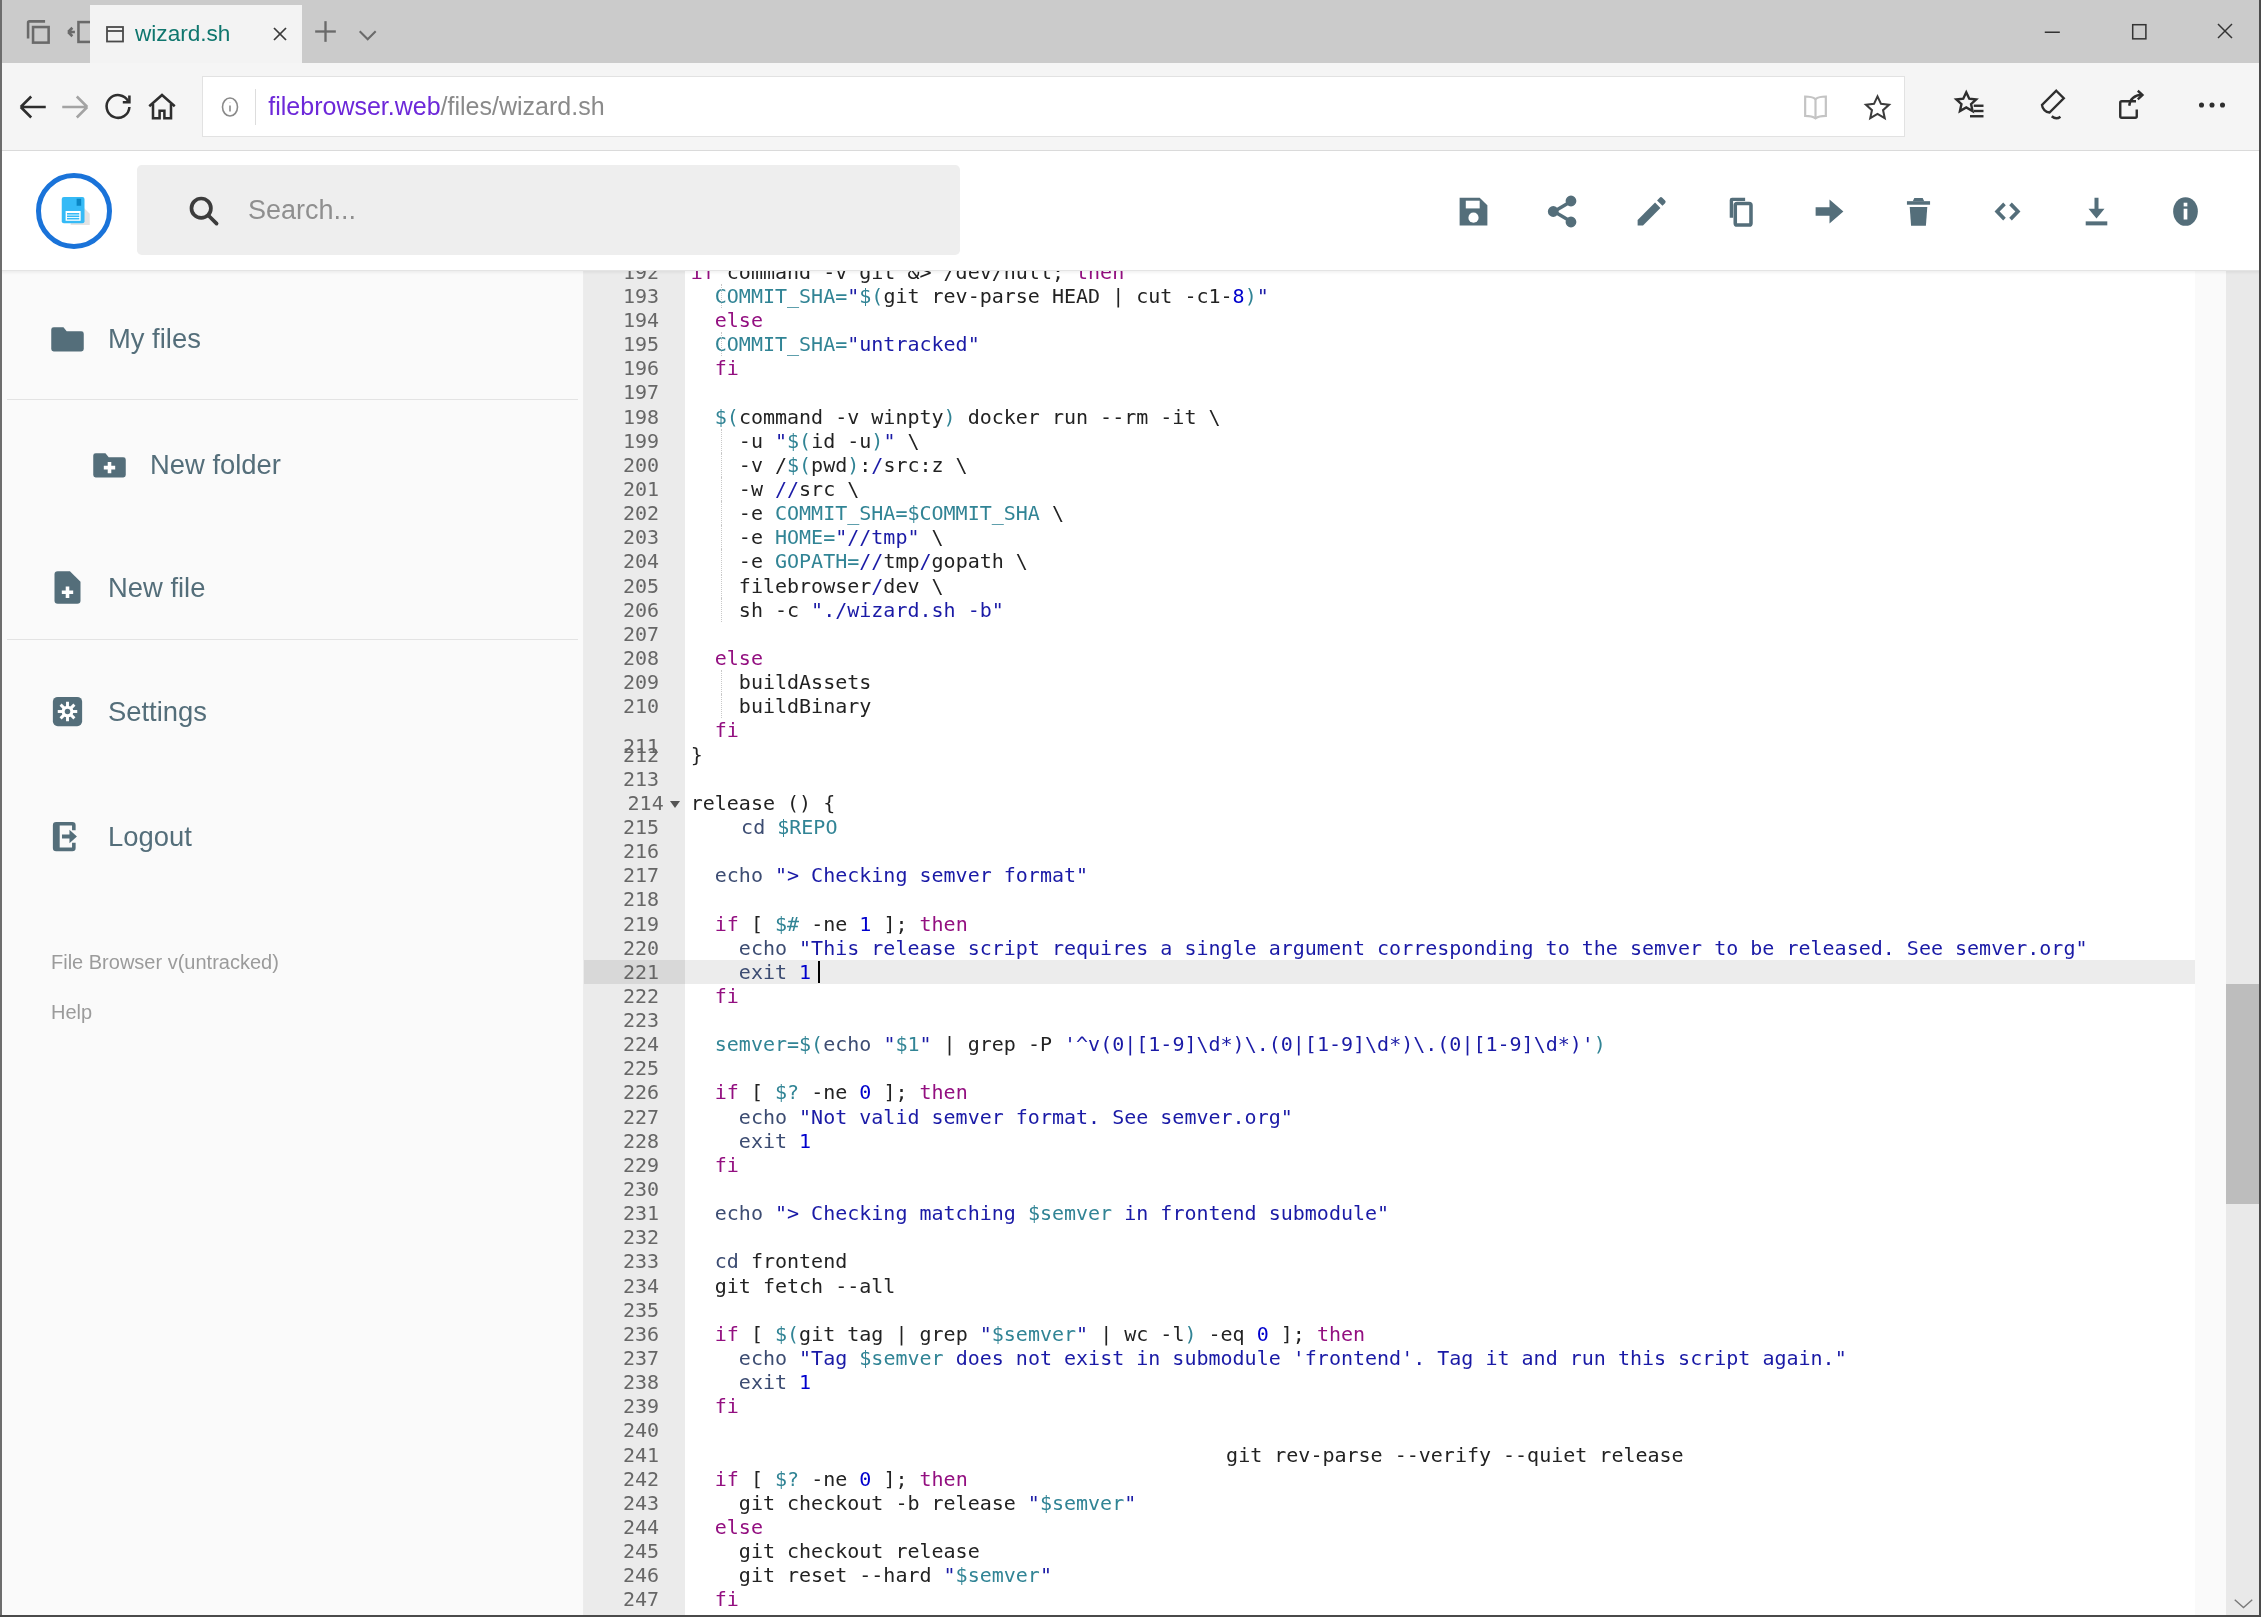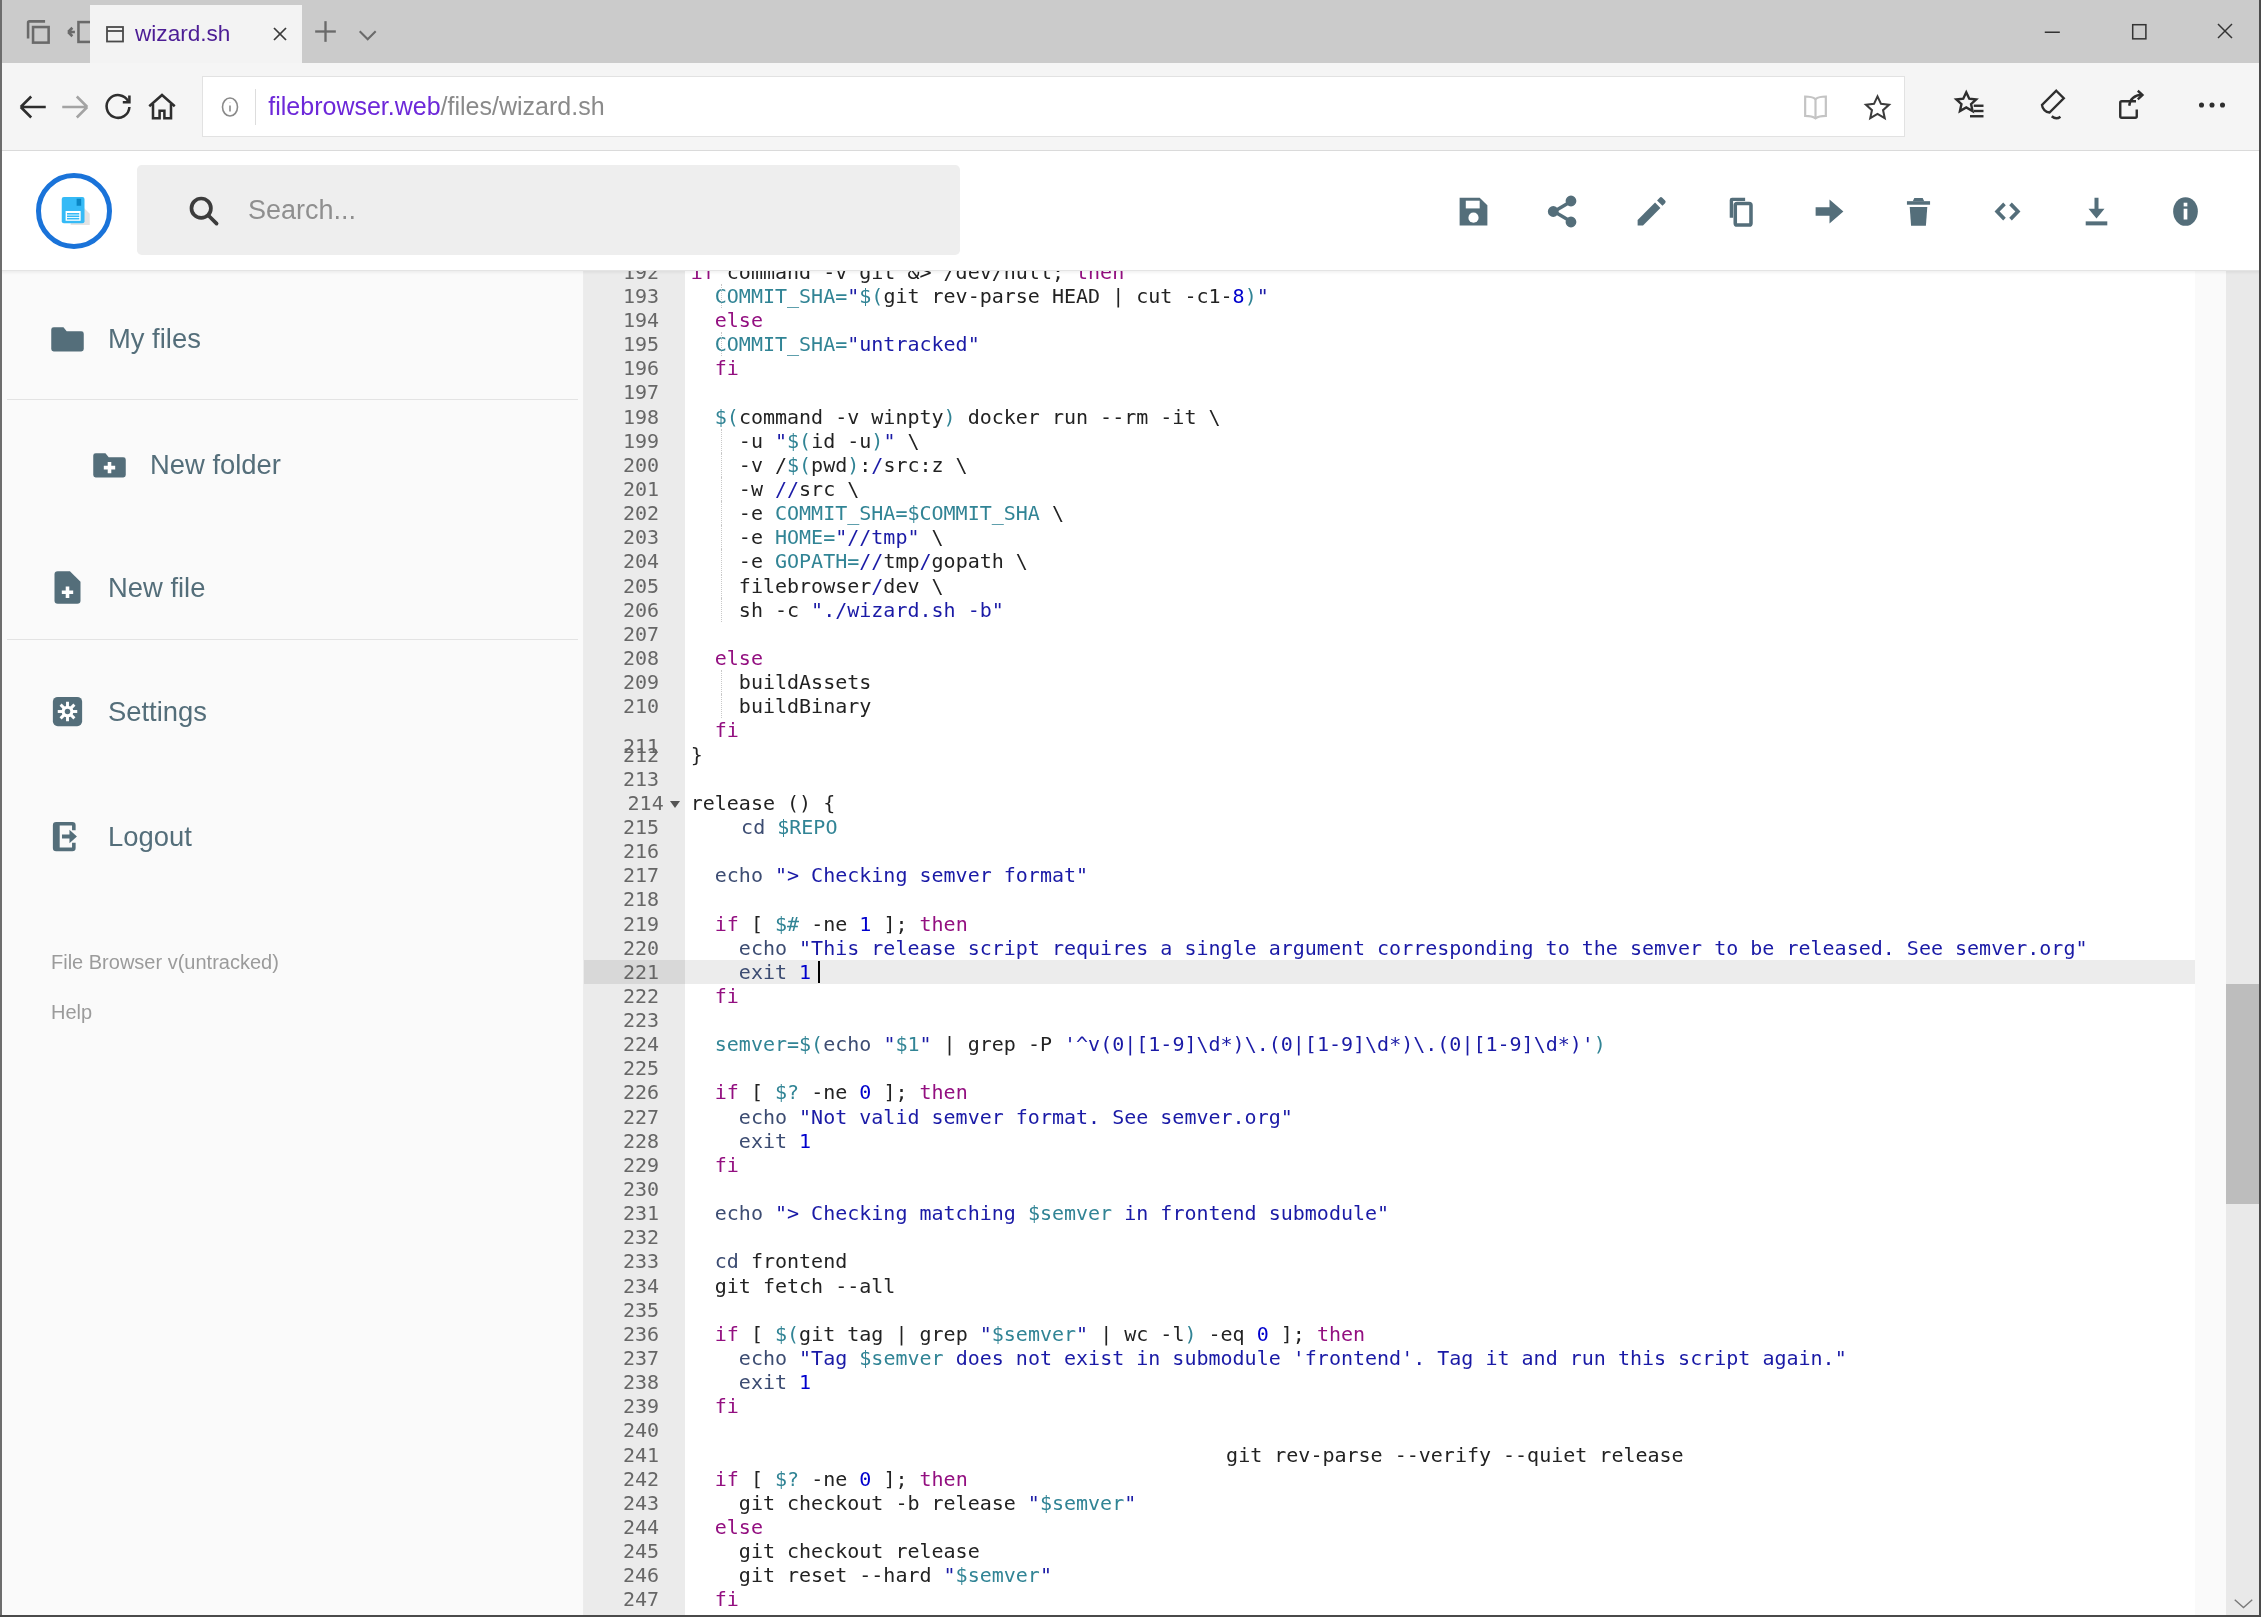--- a/index.html
+++ b/index.html
@@ -10,21 +10,21 @@
   
   .win-border-left{position:absolute;left:0;top:0;width:2.4px;height:1617px;background:#6d6d6d;z-index:50;}
   .win-border-right{position:absolute;right:0;top:0;width:2.4px;height:1617px;background:#4a4a4a;z-index:50;}
   .win-border-bottom{position:absolute;left:0;bottom:0;width:2261px;height:2.4px;background:#4a4a4a;z-index:50;}
 
   
   .tabstrip{position:absolute;left:0;top:0;width:2261px;height:63px;background:#cbcbcb;}
   .strip-icon{position:absolute;top:14.5px;width:34px;height:34px;}
   .tab{position:absolute;left:90px;top:4.8px;width:212px;height:58px;background:#f3f3f3;display:flex;align-items:center;}
   .tab-favicon{margin-left:13px;width:24px;height:24px;}
-  .tab-title{margin-left:8px;font-size:22.6px;color:#4c1d95;white-space:nowrap;overflow:hidden;flex:1;}
+  .tab-title{margin-left:8px;font-size:22.6px;color:#0f766e;white-space:nowrap;overflow:hidden;flex:1;}
   .tab-close{width:24px;height:24px;margin-right:9.7px;}
   .newtab-btn{position:absolute;left:310px;top:16px;width:31px;height:31px;}
   .tablist-btn{position:absolute;left:354px;top:21px;width:27.4px;height:22.6px;}
   .win-btn{position:absolute;top:11.3px;width:48px;height:40px;display:flex;align-items:center;justify-content:center;}
 
   
   .navbar{position:absolute;left:0;top:63px;width:2261px;height:88px;background:#f5f5f5;border-bottom:0.8px solid #dadada;box-sizing:border-box;}
   .nav-icon{position:absolute;top:89px;width:36px;height:36px;}
   .addressbar{position:absolute;left:202px;top:76px;width:1703px;height:61px;background:#fff;border:0.8px solid #e2e2e2;box-sizing:border-box;display:flex;align-items:center;}
   .addr-info{width:24px;height:24px;margin-left:14.5px;}

